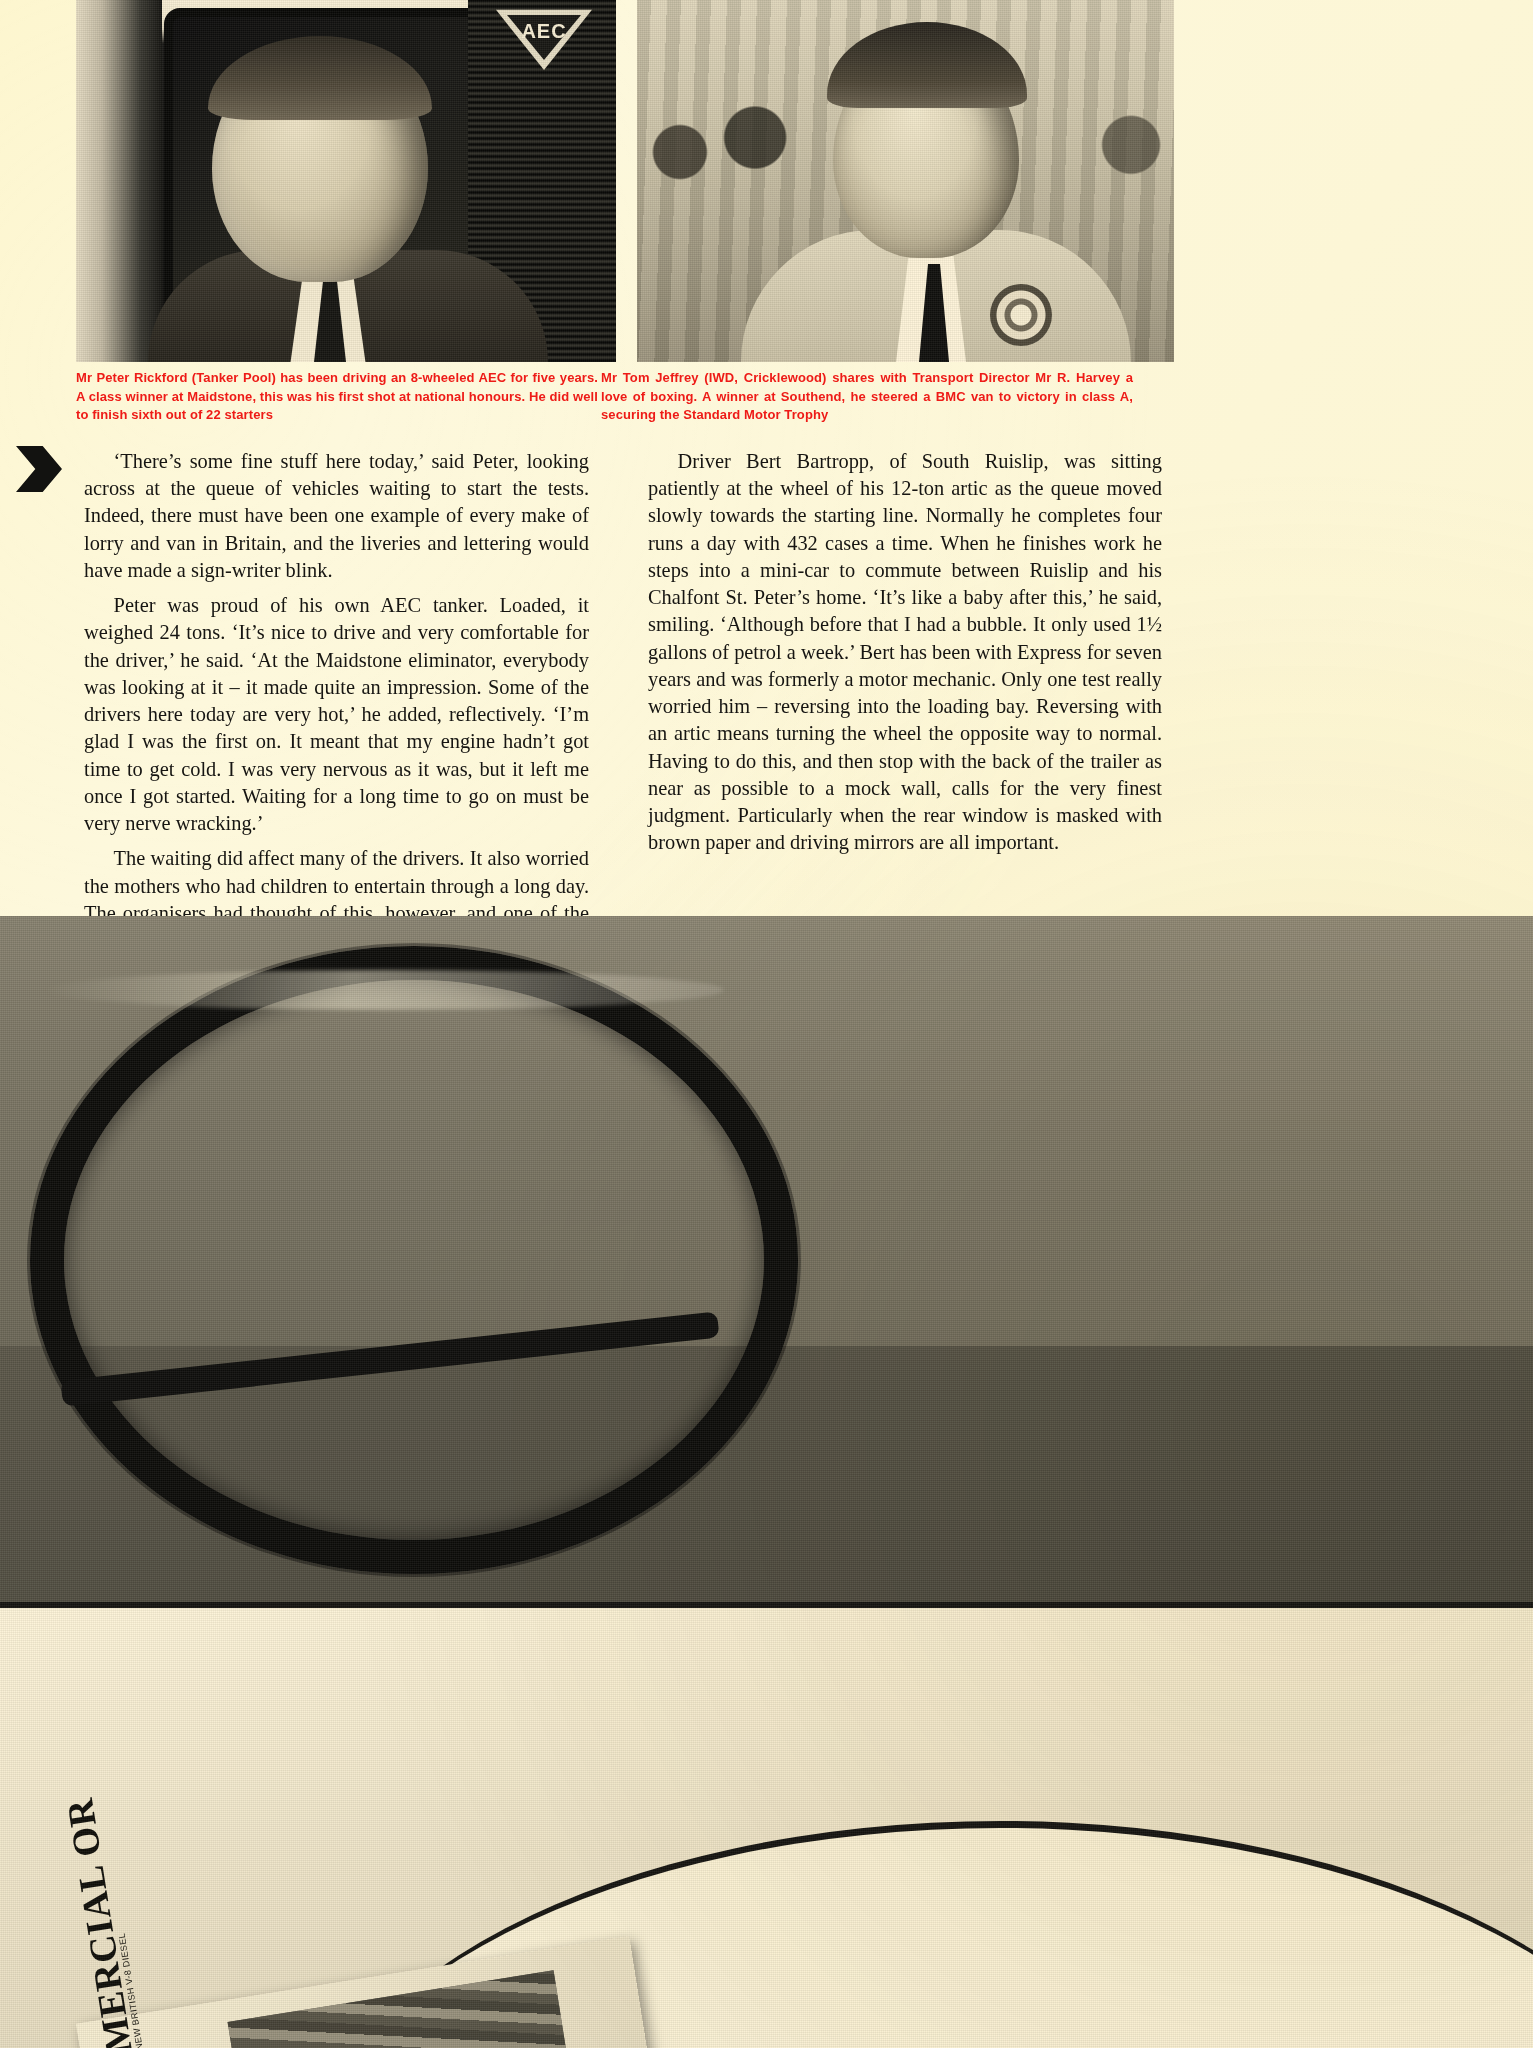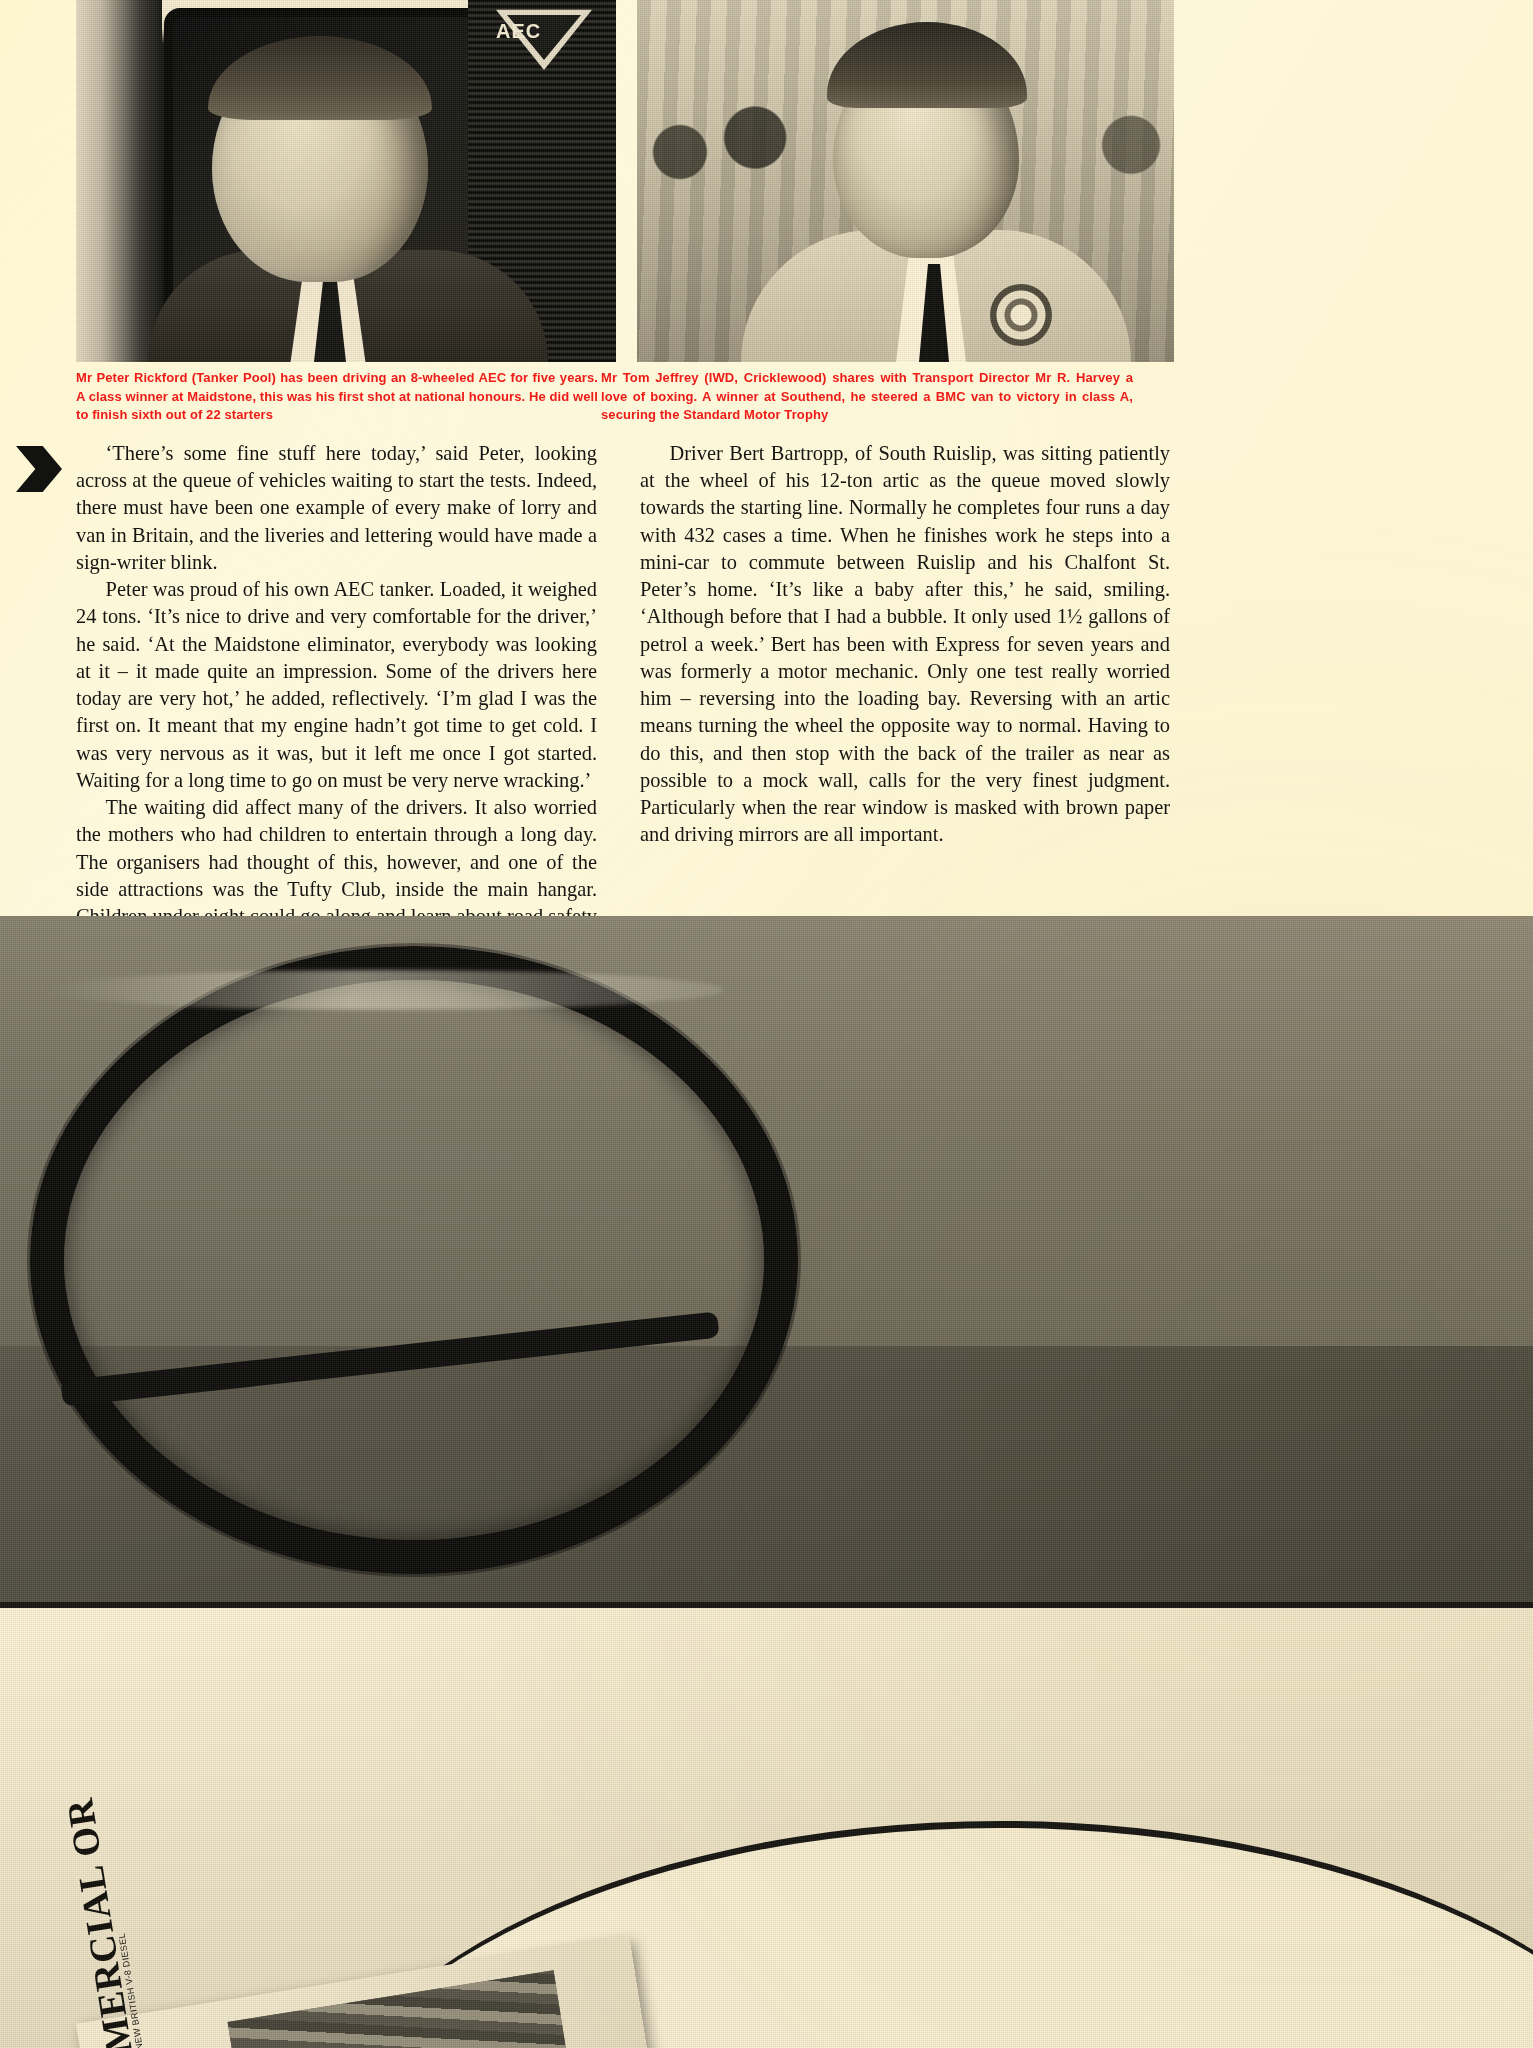--- a/index.html
+++ b/index.html
@@ -82,20 +82,21 @@
     background: #d9d4c0;
     clip-path: polygon(50% 100%, 0% 6%, 100% 6%);
   }
   .aec-badge .tri-in {
     position: absolute; left: 11px; top: 6px; right: 11px; bottom: 10px;
     background: #1b1b18;
     clip-path: polygon(50% 100%, 0% 6%, 100% 6%);
   }
   .aec-badge .aec-text {
     position: absolute; left: 0; right: 0; top: 14px;
+    text-align: center;
     color: #e8e3cf;
     font-family: "Liberation Sans", sans-serif;
     font-weight: bold;
     font-size: 20px;
     letter-spacing: 1px;
   }
   .face-l {
     position: absolute;
     left: 136px; top: 46px; width: 216px; height: 236px;
     border-radius: 48% 48% 44% 44% / 52% 52% 48% 48%;
@@ -202,21 +203,21 @@
     font-family: "Liberation Serif", serif;
     font-size: 20.4px;
     line-height: 1.335;
     color: #161512;
     text-align: justify;
     -webkit-hyphens: none;
     hyphens: none;
   }
   #col-left  { left: 76px;  width: 521px; }
   #col-right { left: 640px; width: 530px; }
-  .col p { margin: 0; text-indent: 1.45em; }
+  .col p { margin: 8px; text-indent: 1.45em; }
   .col p.first { text-indent: 1.45em; }
 
   .arrow-marker {
     position: absolute;
     left: 16px; top: 446px;
     width: 46px; height: 46px;
     background: #121210;
     clip-path: polygon(0% 0%, 58% 0%, 100% 50%, 58% 100%, 0% 100%, 42% 50%);
   }
 

